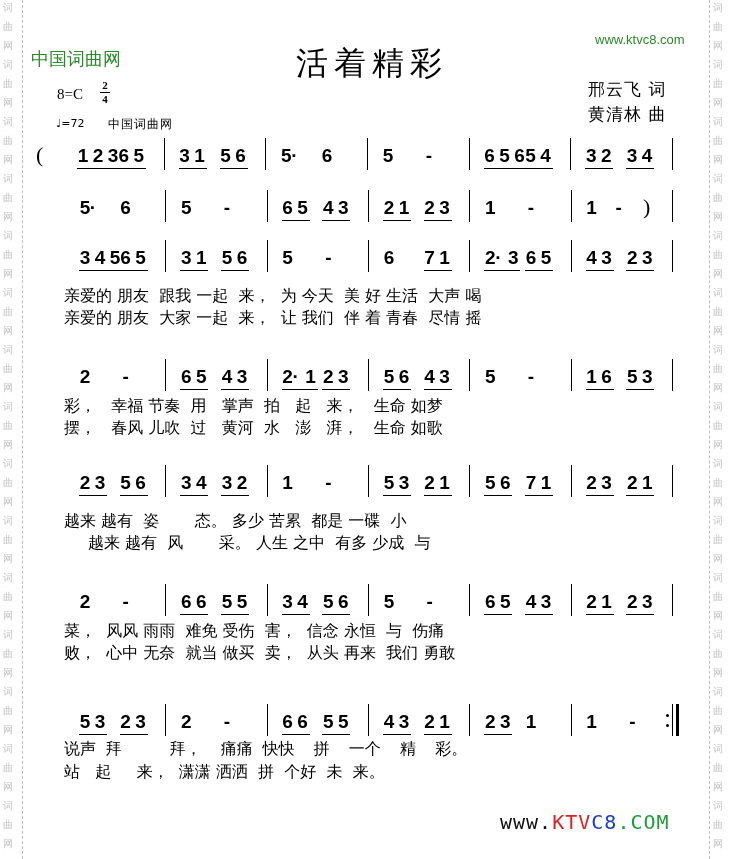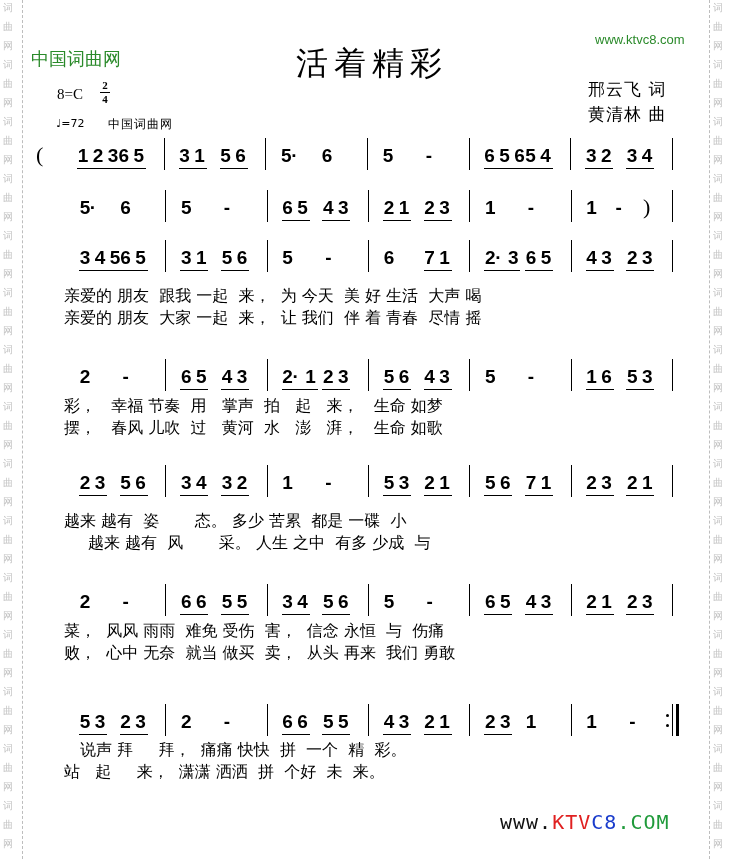--- a/index.html
+++ b/index.html
@@ -388,19 +388,19 @@
     <div class="n" style="left: 483.333px; top: 712px;">2</div>
     <div class="n" style="left: 498.333px; top: 712px;">3</div>
     <div class="ul" style="left: 484.333px; top: 734px; width: 28px;"></div>
     <div class="n" style="left: 524px; top: 712px;">1</div>
     <div class="bl" style="left: 672px; top: 704px; height: 32px;"></div>
     <div class="bl" style="left: 676px; top: 704px; height: 32px; width: 3px;"></div>
     <div class="dot" style="left: 666px; top: 714px; width: 3px; height: 3px;"></div>
     <div class="dot" style="left: 666px; top: 724px; width: 3px; height: 3px;"></div>
     <div class="n" style="left: 584.667px; top: 712px;">1</div>
     <div class="n" style="left: 625.333px; top: 712px;">-</div>
-    <div class="lyr" style="left: 80px; top: 741px;">说声 拜     拜，  痛痛 快快  拼  一个  精  彩。</div>
+    <div class="lyr" style="left: 64px; top: 741px; font-family: Liberation Mono, monospace;">说声 拜     拜，  痛痛 快快  拼  一个  精  彩。</div>
     <div class="lyr" style="left: 64px; top: 763px;">站   起     来，  潇潇 洒洒  拼  个好  未  来。</div>
   </div>
 
 <div class="footer-logo">
   <span id="fw" style="color: rgb(17, 17, 17);">www.</span><span id="fk" style="color: rgb(224, 32, 32);">KTV</span><span id="fc" style="color: rgb(26, 60, 204);">C8</span><span id="fm" style="color: rgb(31, 154, 58);">.COM</span>
 </div>
 
 </body></html>

